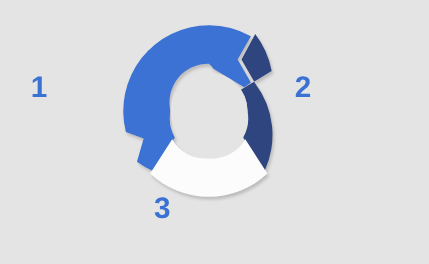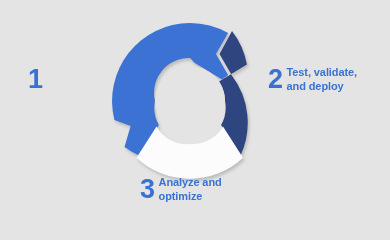--- a/index.html
+++ b/index.html
@@ -113,23 +113,19 @@
 
     <circle cx="190" cy="101" r="35" fill="#e4e4e4"></circle>
   </svg>
 
   <div class="callout" id="callout-1">
     <span class="callout-num">1</span>
   </div>
 
   <div class="callout" id="callout-2">
     <span class="callout-num">2</span>
-    <span class="callout-text">Test, validate,
-and deploy</span>
   </div>
 
   <div class="callout" id="callout-3">
     <span class="callout-num">3</span>
-    <span class="callout-text">Analyze and
-optimize</span>
   </div>
 
 </div>
 
 </body></html>

